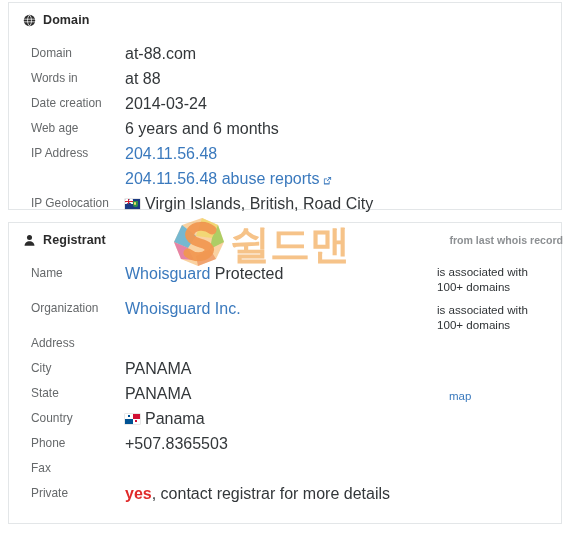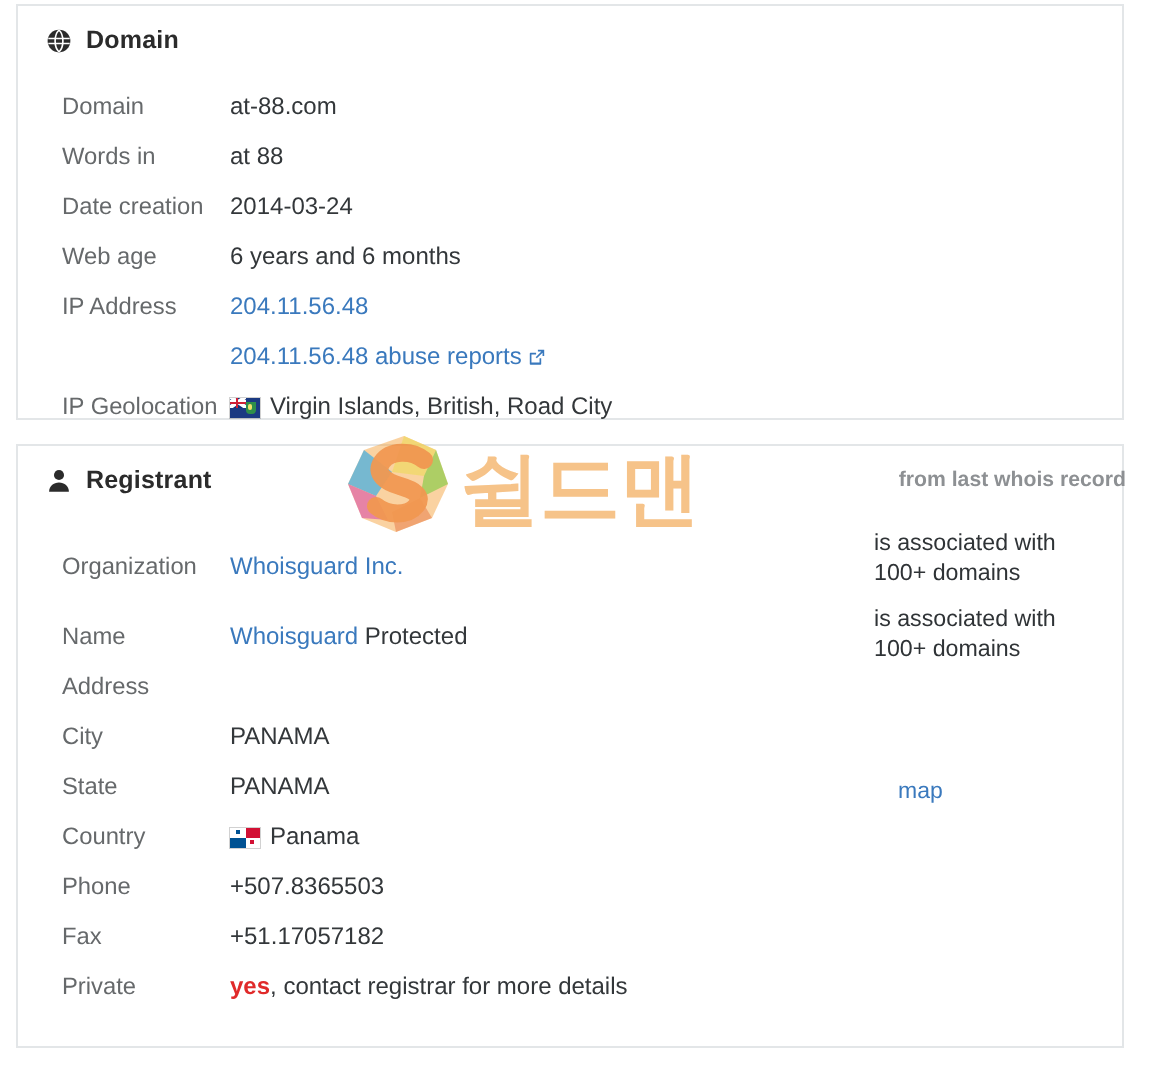--- a/index.html
+++ b/index.html
@@ -48,24 +48,24 @@
   }
   .lbl{
     position:absolute;
     left:22px;
     top:0;
     color:#66696b;
     font-size:11.9px;
   }
   .val{
     position:absolute;
-    left:106px;
+    left:116px;
     top:0;
     color:#33373a;
-    font-size:12px;
+    font-size:16px;
     display:flex;
     align-items:center;
     gap:5px;
     height:25px;
   }
   .val.plain{display:block;}
   a.lnk{color:#3a79bd;text-decoration:none;}
   .map-link{
     position:absolute;
     top:0;
@@ -233,32 +233,32 @@
         <svg viewBox="0 0 16 16" width="13" height="13">
           <circle cx="8" cy="4.3" r="3.1" fill="#2b2b2b"></circle>
           <path d="M1.9 14.6c0-3.3 2.7-5.7 6.1-5.7s6.1 2.4 6.1 5.7z" fill="#2b2b2b"></path>
         </svg>
       </span>
       <span>Registrant</span>
     </div>
 
     <div class="rows">
 
+      <div class="row">
+        <span class="lbl">Name</span>
+        <span class="val plain">
+          <a class="lnk" href="#">Whoisguard</a>
+          <span class="lnk soft">Protected</span>
+        </span>
+      </div>
+
       <div class="row" style="height:45px;">
         <span class="lbl" style="top:10px;">Organization</span>
         <span class="val plain" style="top:10px;">
           <a class="lnk" href="#">Whoisguard Inc.</a>
-        </span>
-      </div>
-
-      <div class="row">
-        <span class="lbl">Name</span>
-        <span class="val plain">
-          <a class="lnk" href="#">Whoisguard</a>
-          <span class="lnk soft">Protected</span>
         </span>
       </div>
 
 
       <div class="row">
         <span class="lbl">Address</span>
       </div>
 
       <div class="row">
         <span class="lbl">City</span>
@@ -286,21 +286,20 @@
         </span>
       </div>
 
       <div class="row">
         <span class="lbl">Phone</span>
         <span class="val plain">+507.8365503</span>
       </div>
 
       <div class="row">
         <span class="lbl">Fax</span>
-        <span class="val plain">+51.17057182</span>
       </div>
 
       <div class="row">
         <span class="lbl">Private</span>
         <span class="val plain">
           <span class="red">yes</span><span>, contact registrar for more details</span>
         </span>
       </div>
 
     </div>

